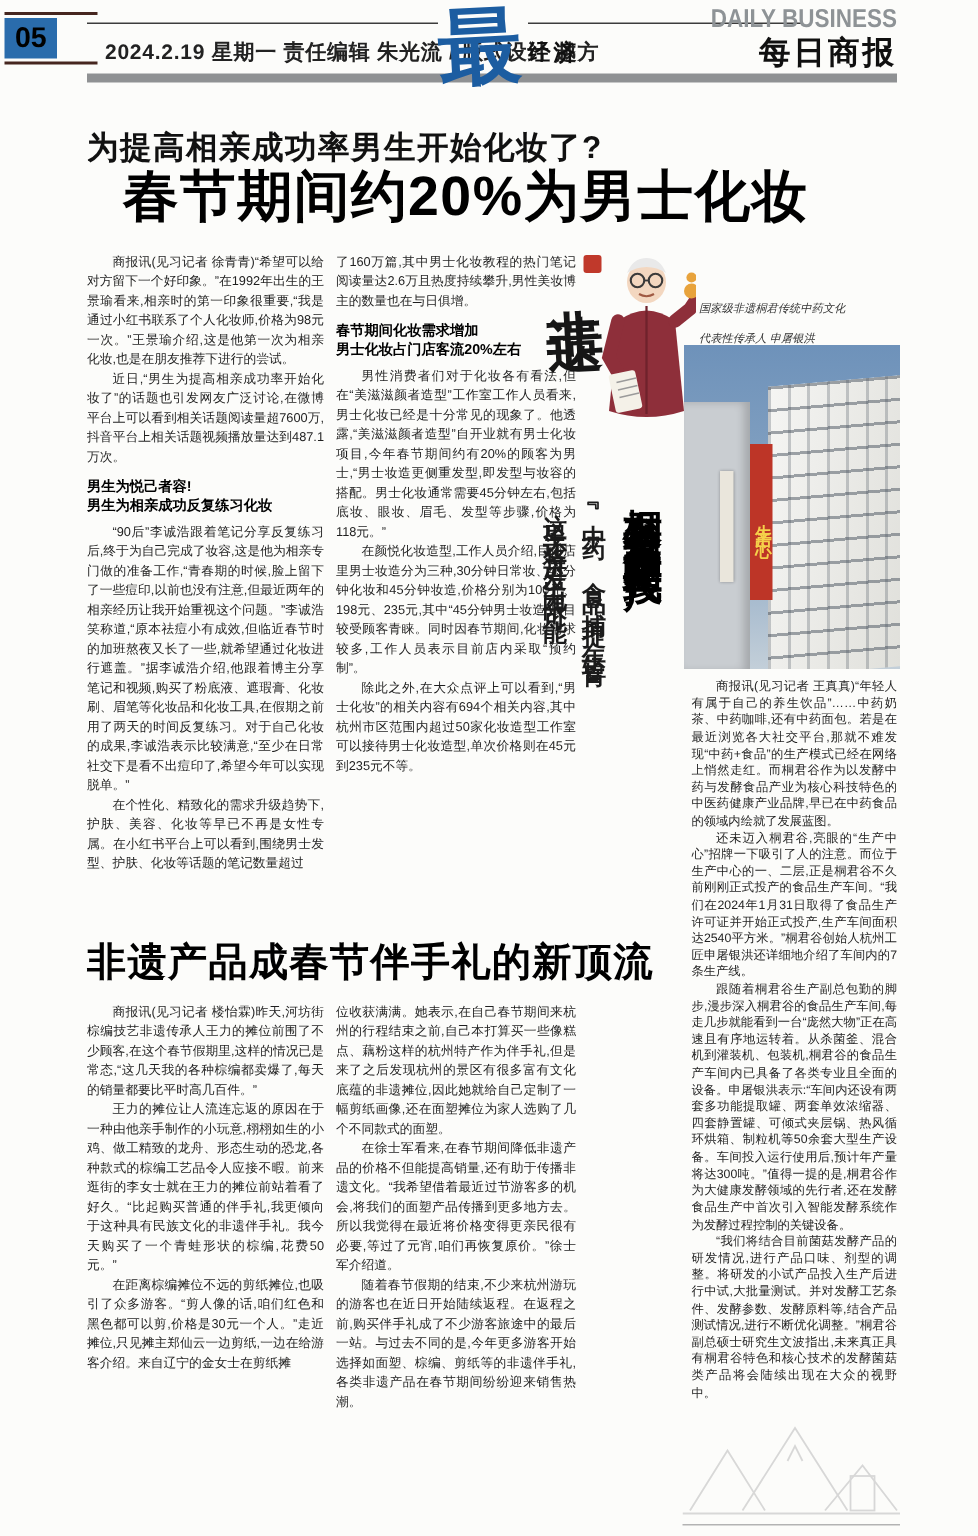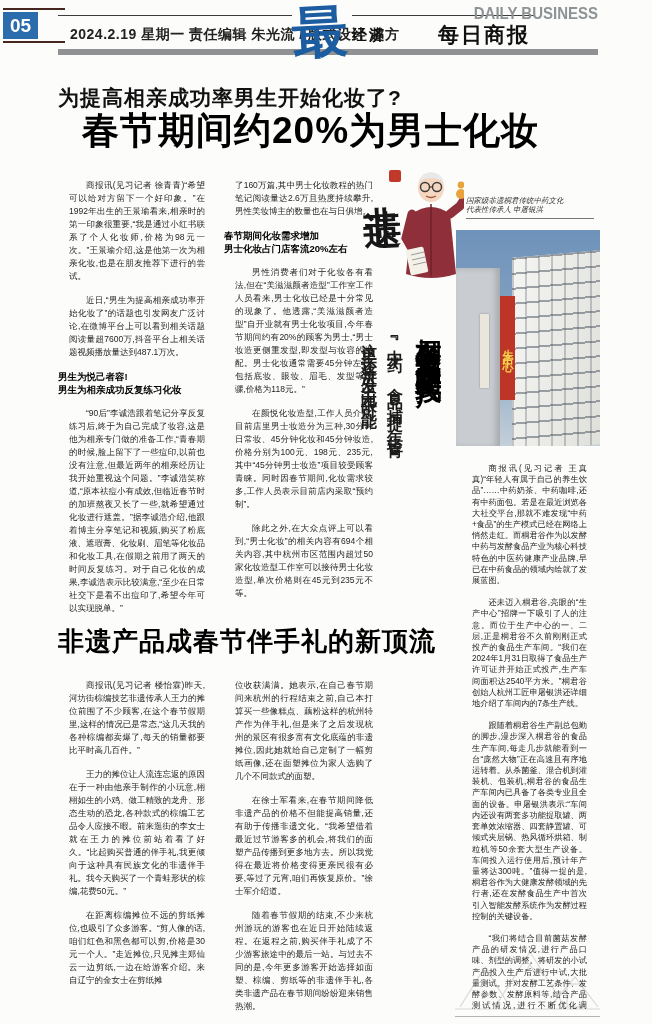--- a/index.html
+++ b/index.html
@@ -2,50 +2,50 @@
 <html><head>
 <meta charset="utf-8">
 <style>
   html,body{margin:0;padding:0;background:#e8e8e8;}
   .page{position:relative;width:652px;height:1024px;margin:0 auto;background:#fcfcfa;
         font-family:"Liberation Sans","DejaVu Sans",sans-serif;color:#1a1a1a;overflow:hidden;}
   .abs{position:absolute;}
 
   
   .hline{background:#46261f;height:2px;}
-  .pagenum{background:#2a6cac;color:#ffffff;font-weight:bold;font-size:19px;
+  .pagenum{background:#2a6cac;color:#000000;font-weight:bold;font-size:19px;
            display:flex;align-items:center;justify-content:center;}
   .dateline{font-size:14px;font-weight:bold;color:#222;letter-spacing:.5px;white-space:nowrap;}
   .thinrule{height:1px;background:#3c3c3c;}
   .graybar{height:6px;background:#8f9193;}
   .logo-zui{font-family:"Liberation Serif","DejaVu Serif",serif;font-size:56px;line-height:52px;
             font-weight:900;color:#1c5da1;transform:rotate(-3deg);display:inline-block;}
   .logo-jing{font-size:15px;font-weight:900;color:#111;letter-spacing:2px;}
   .mast-en{font-size:15px;font-weight:bold;color:#8e9396;letter-spacing:0;transform:scaleY(1.15);
            text-align:right;}
   .mast-cn{font-family:"Liberation Serif","DejaVu Serif",serif;font-size:21px;font-weight:900;
-           color:#101010;letter-spacing:2px;}
+           color:#101010;text-align:right;letter-spacing:2px;}
 
   
   .kicker{font-size:21px;font-weight:600;letter-spacing:1px;color:#111;}
   .headline1{font-size:37px;font-weight:900;letter-spacing:1px;color:#000;margin-left:24px;}
   .headline2{font-size:26px;font-weight:900;letter-spacing:1px;color:#000;}
   .col{overflow:hidden;}
-  .para{font-size:8.5px;line-height:13px;text-align:justify;text-indent:2em;color:#1f1f1f;margin:11px;}
+  .para{font-size:8.5px;line-height:13px;text-align:justify;text-indent:2em;color:#1f1f1f;margin:0;}
   .para.cont{text-indent:0;}
   .subhead{font-size:9.5px;font-weight:bold;line-height:13px;white-space:pre-line;
            margin:7px 0 4px 0;color:#000;}
   .feature-body .para{font-size:8.2px;line-height:11.2px;}
 
   
   .feilogo{writing-mode:vertical-rl;text-orientation:upright;
            font-family:"Liberation Serif","DejaVu Serif",serif;font-size:38px;font-weight:900;
            letter-spacing:4px;color:#161616;transform:rotate(-3deg);}
   .seal{background:#c0392b;border-radius:2px;}
-  .capline{font-size:7.5px;font-style:italic;line-height:9px;color:#333;white-space:pre-line;
+  .capline{font-size:7.5px;font-style:italic;line-height:20px;color:#333;white-space:pre-line;
            border-bottom:1px solid #777;padding-bottom:4px;}
   .vmain{writing-mode:vertical-rl;text-orientation:upright;font-size:26px;font-weight:900;
          letter-spacing:3px;color:#000;}
   .vsub{writing-mode:vertical-rl;text-orientation:upright;font-size:16px;font-weight:700;
         letter-spacing:7px;color:#1b1b1b;}
 
   
   .photo{background:linear-gradient(#6e92ba 0%,#8aa6c3 55%,#c3cfd9 100%);overflow:hidden;}
   .bldgL{position:absolute;left:0;top:38px;width:44px;height:180px;background:#c9cdd1;
          box-shadow:inset -4px 0 6px rgba(0,0,0,.18);}

